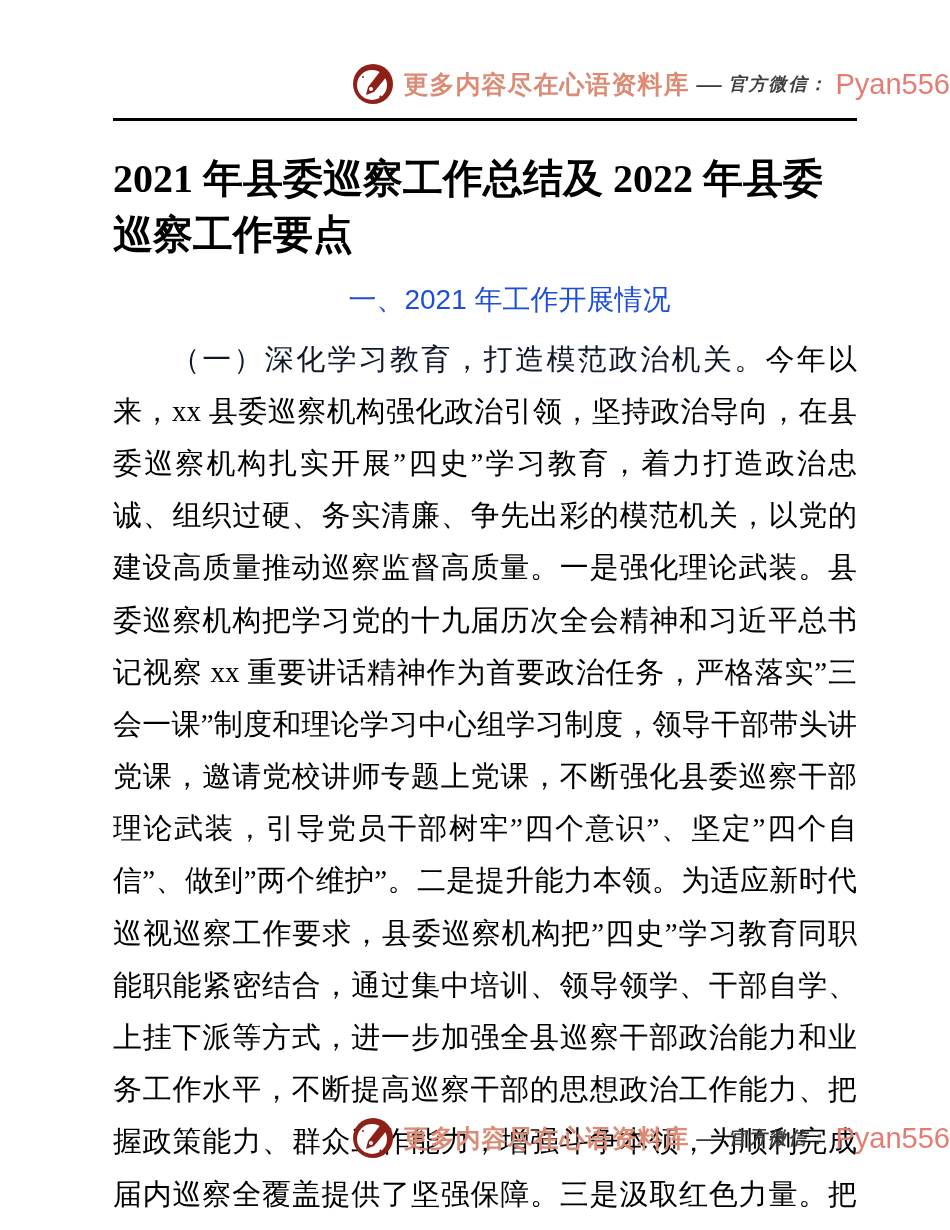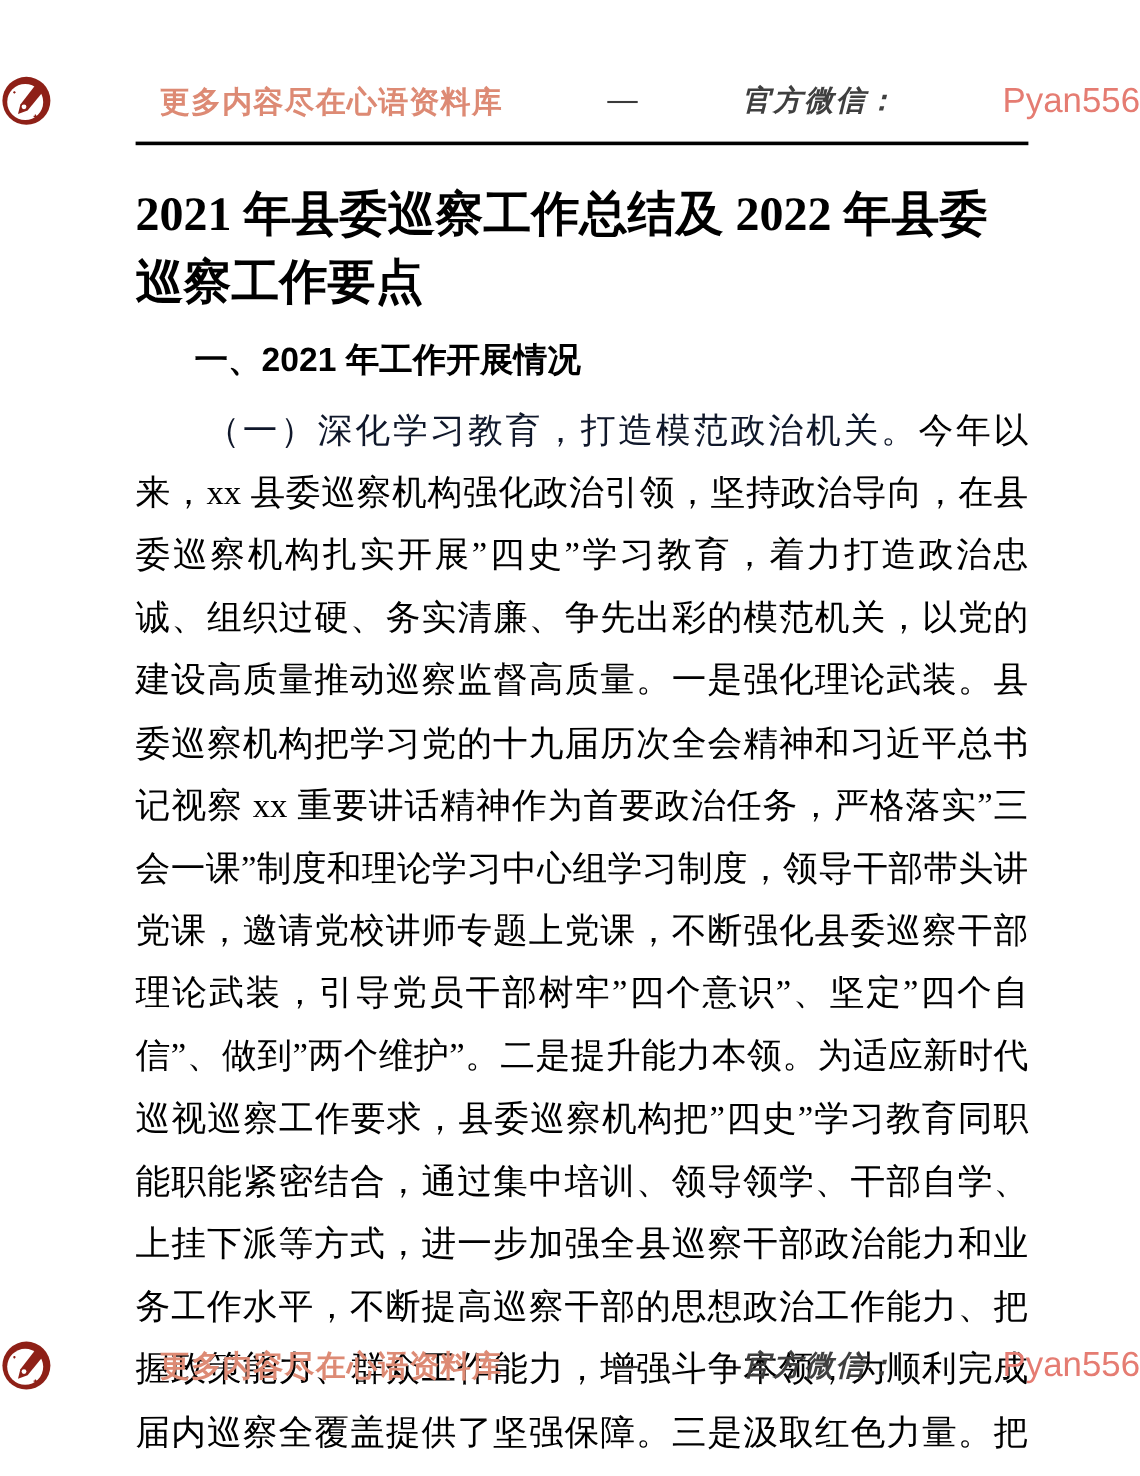--- a/index.html
+++ b/index.html
@@ -3,50 +3,51 @@
 <meta charset="utf-8">
 <style>
   html,body { margin:0; padding:0; }
   body {
     width:950px; height:1230px; background:#ffffff; overflow:hidden;
     font-family:"Liberation Serif","DejaVu Serif",serif;
   }
   .page { position:relative; width:950px; height:1230px; background:#ffffff; }
 
   .brand-row {
-    display:flex; align-items:center; justify-content:space-between; gap:7px;
+    display:flex; align-items:center; justify-content:flex-end; gap:7px;
     white-space:nowrap;
   }
   .brand-row.header { padding-top:62px; }
   .brand-row.footer { position:absolute; left:0; right:0; top:1116px; }
 
   .logo-icon { width:44px; height:44px; flex:0 0 auto; margin-right:2px; }
 
   .promo-text { color:#dd8a74; font-size:25px; letter-spacing:1px; font-weight:bold; }
   .brand-sep  { color:#3a3a3a; font-size:25px; font-weight:bold; }
-  .wechat-label { color:#3f3f3f; font-size:24px; font-style:italic; font-weight:bold; letter-spacing:2px; }
+  .wechat-label { color:#3f3f3f; font-size:18px; font-style:italic; font-weight:bold; letter-spacing:2px; }
   .wechat-id { color:#e57c72; font-size:29px; font-family:"Liberation Sans","DejaVu Sans",sans-serif; }
 
   .divider {
     margin:12px 93px 0 113px; height:3px; background:#000000;
   }
 
   .doc-title {
     margin:30px 93px 0 113px;
     font-size:40px; line-height:1.4;
     font-weight:bold; color:#000000;
     font-family:"Liberation Serif","DejaVu Serif",serif;
   }
 
   .section-heading {
     margin:20px 93px 0 113px;
     text-indent:1.75em;
     font-size:28px; line-height:1.2;
-    font-weight:bold; color:#000000;
+    font-weight:normal; color:#1d4ed8;
     font-family:"Liberation Sans","DejaVu Sans",sans-serif;
+    text-align:center;
   }
 
   .body-para {
     margin:16px 93px 0 113px;
     font-size:29px; line-height:1.8;
     text-align:justify;
     text-indent:2em;
     color:#000000;
   }
   .lead-blue { color:#0f172a; }

